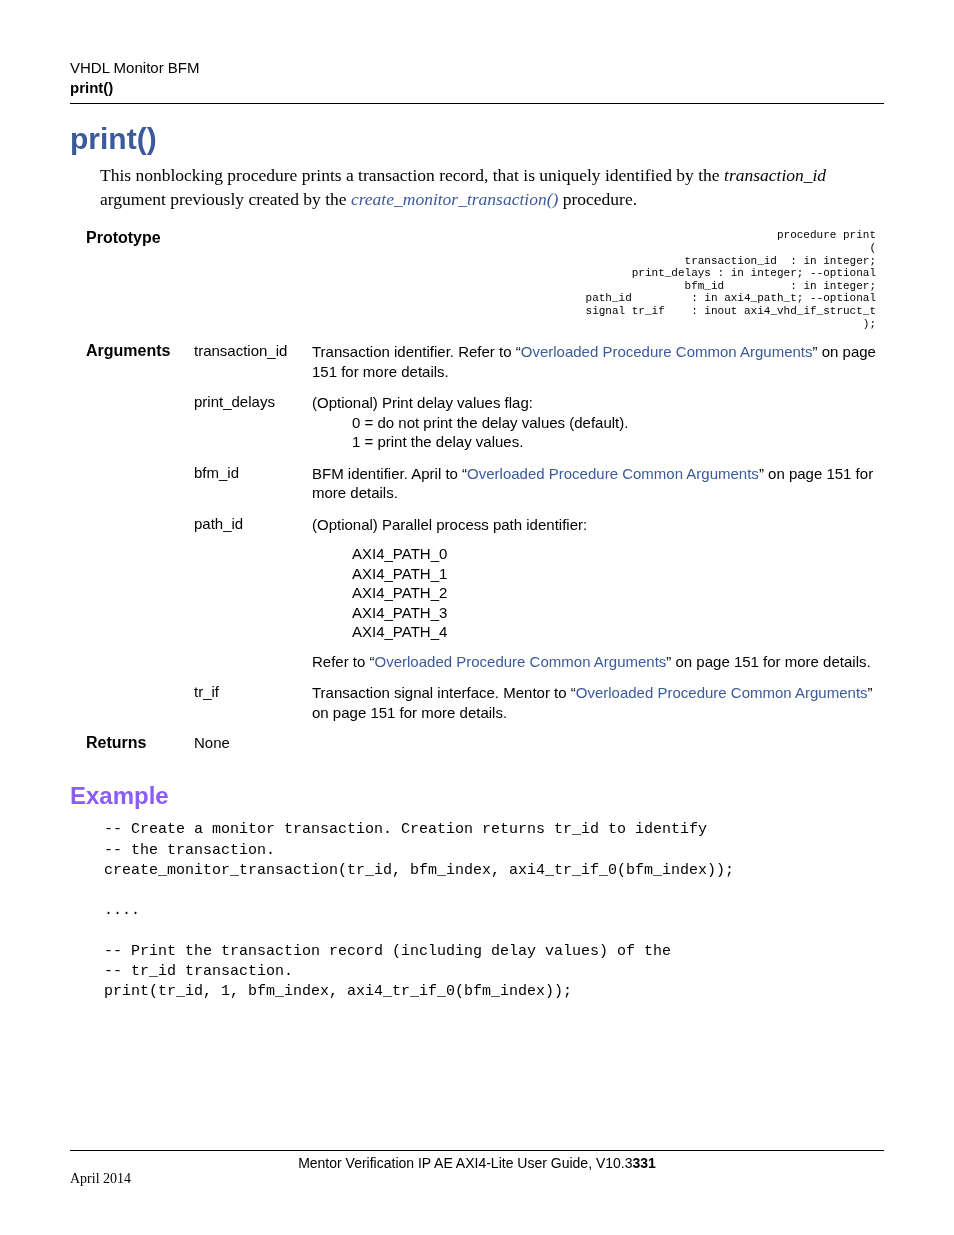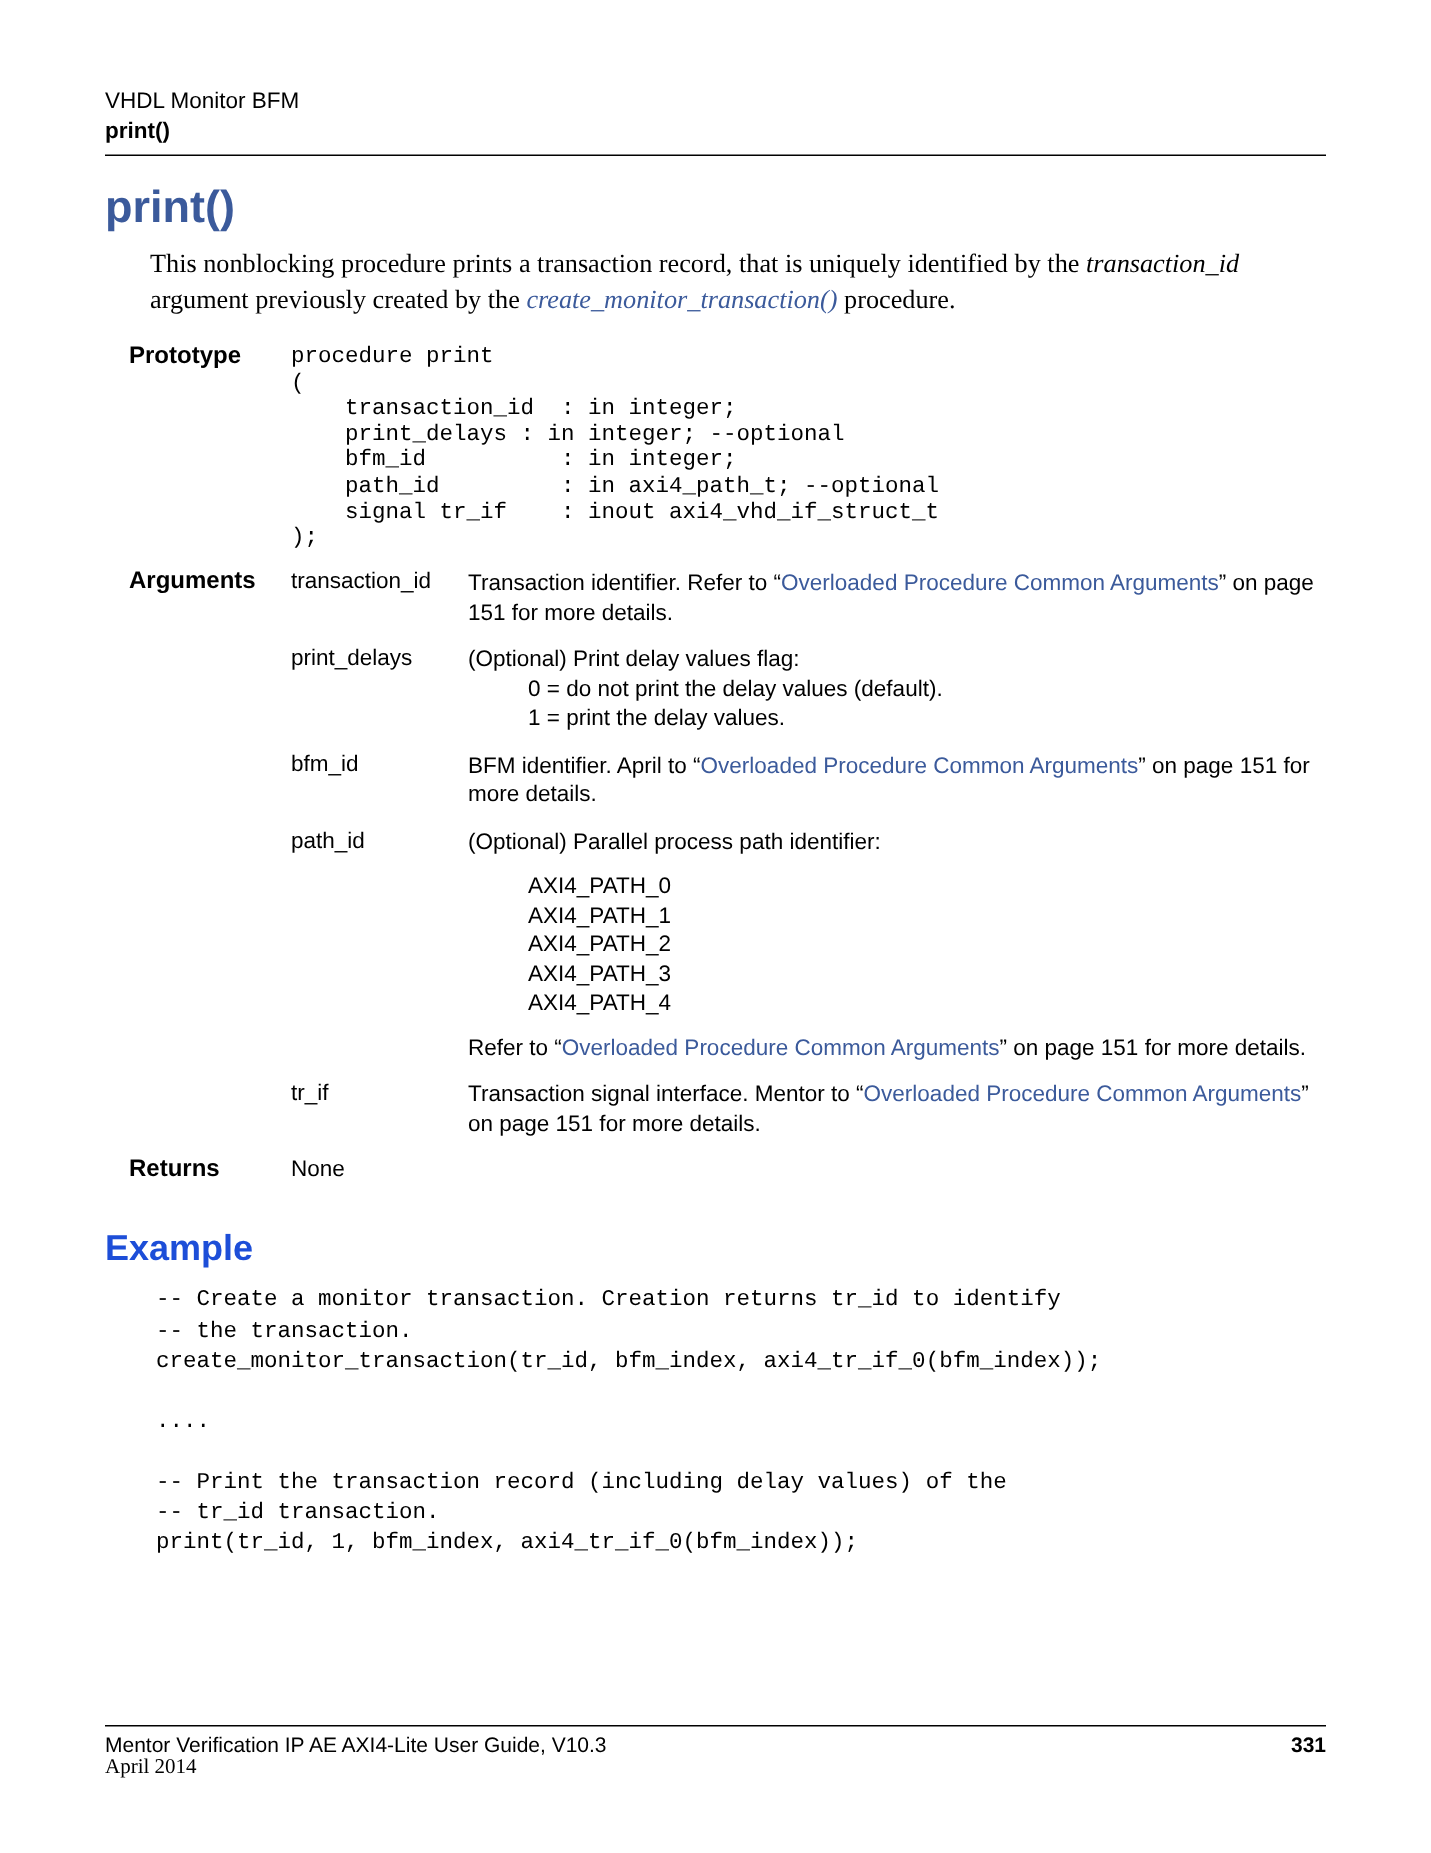--- a/index.html
+++ b/index.html
@@ -64,29 +64,30 @@
     white-space: nowrap;
     width: 110px;
   }
   .section-table td.desc {
     font-family: Arial, Helvetica, sans-serif;
     font-size: 15px;
     line-height: 1.3;
   }
   pre.proto {
     font-family: "Courier New", Courier, monospace;
-    font-size: 15px;
+    font-size: 11px;
     margin: 0;
     line-height: 1.15;
+    text-align: right;
   }
   .ital { }
   .indented { margin-left: 40px; }
   h2.example {
     font-family: Arial, Helvetica, sans-serif;
-    color: #1d4ed8;
+    color: #8b5cf6;
     font-size: 24px;
     font-weight: bold;
     margin: 18px 0 10px 0;
   }
   pre.example-code {
     font-family: "Courier New", Courier, monospace;
     font-size: 15px;
     margin: 0 0 0 34px;
     line-height: 1.35;
   }
@@ -96,21 +97,21 @@
     right: 70px;
     bottom: 48px;
   }
   .footer-hr {
     border: none;
     border-top: 1.5px solid #000;
     margin: 0 0 4px 0;
   }
   .footer-row {
     display: flex;
-    justify-content: space-between;
+    justify-content: center;
     font-family: Arial, Helvetica, sans-serif;
     font-size: 14px;
   }
   .footer-row .pnum { font-weight: bold; }
   .footer-date {
     font-family: Liberation Serif, serif;
     font-size: 14px;
   }
 </style>
 </head>

